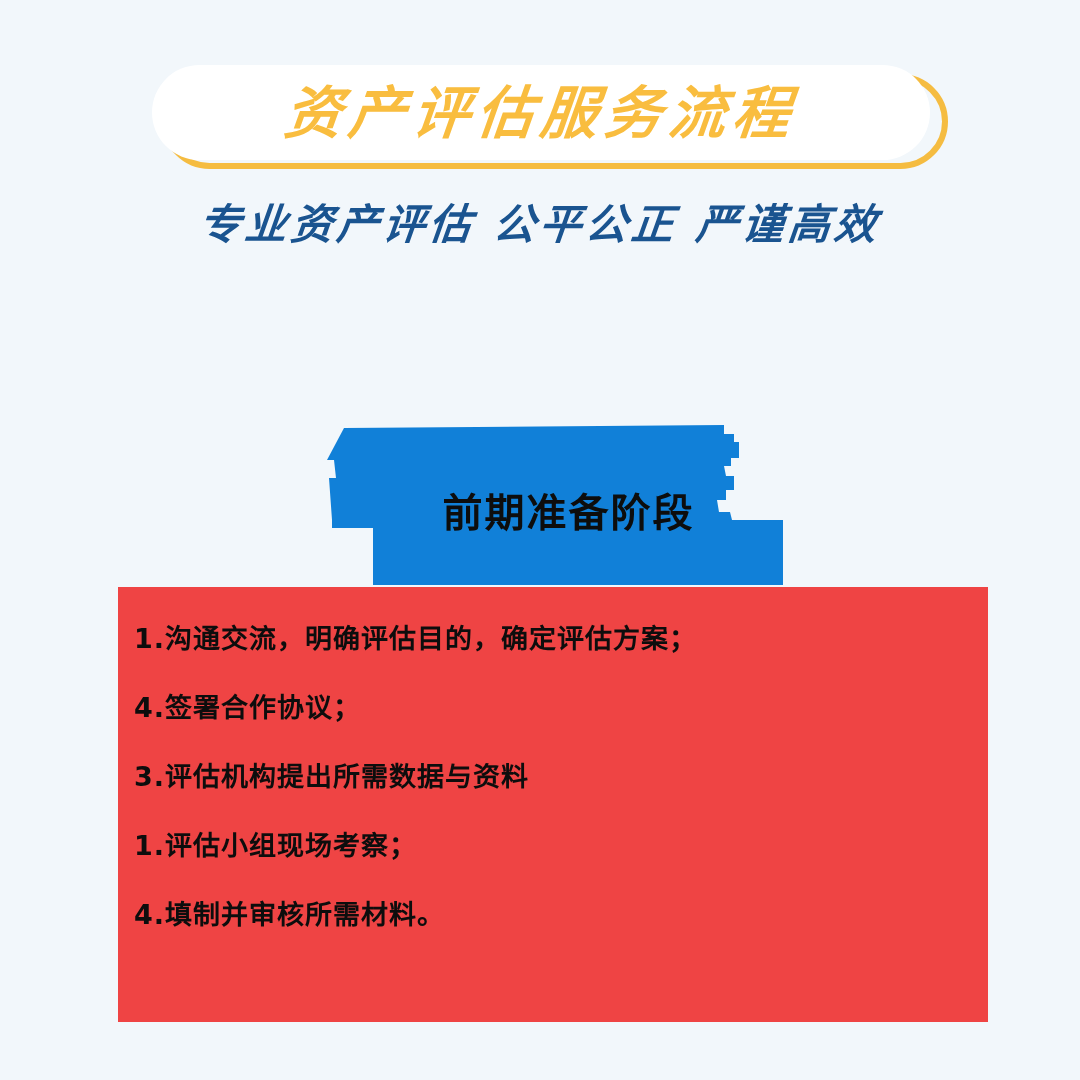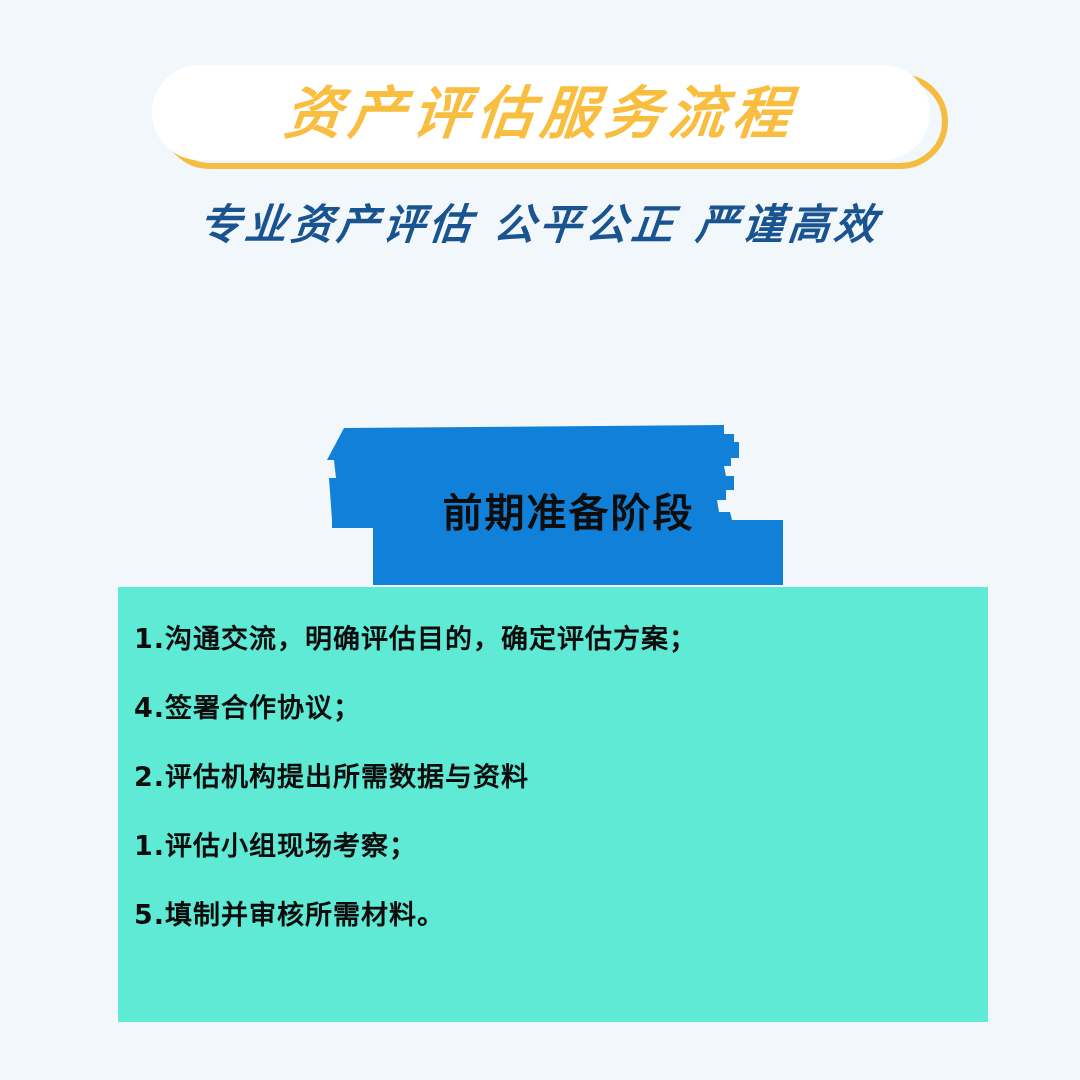--- a/index.html
+++ b/index.html
@@ -125,21 +125,21 @@
     padding-top: 10px;
   }
 
   
   .content-panel {
     position: absolute;
     left: 118px;
     top: 587px;
     width: 870px;
     height: 435px;
-    background: #5eead4;
+    background: #ef4444;
     box-sizing: border-box;
     padding: 38px 30px 20px 16px;
   }
   .content-list {
     list-style: none;
     margin: 0;
     padding: 0;
   }
   .content-list li {
     font-family: "DejaVu Sans", "Liberation Sans", sans-serif;
@@ -182,19 +182,19 @@
     </svg>
   </div>
   <div class="stage-label">
     <span>前期准备阶段</span>
   </div>
 
   <div class="content-panel">
     <ul class="content-list">
       <li>1.沟通交流，明确评估目的，确定评估方案；</li>
       <li>4.签署合作协议；</li>
-      <li>2.评估机构提出所需数据与资料</li>
+      <li>3.评估机构提出所需数据与资料</li>
       <li>1.评估小组现场考察；</li>
-      <li>5.填制并审核所需材料。</li>
+      <li>4.填制并审核所需材料。</li>
     </ul>
   </div>
 
 </div>
 
 </body></html>

